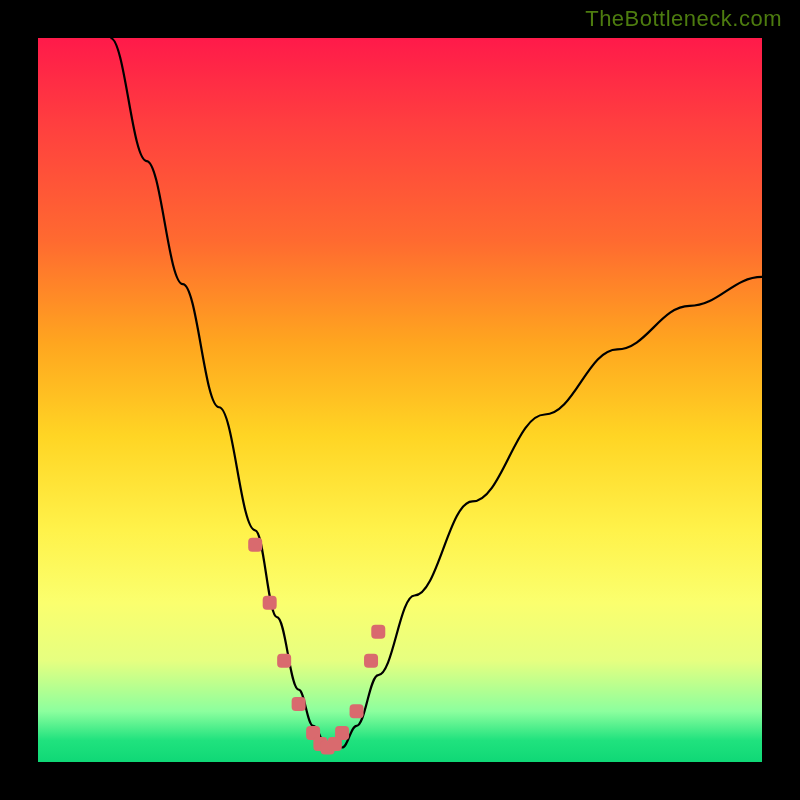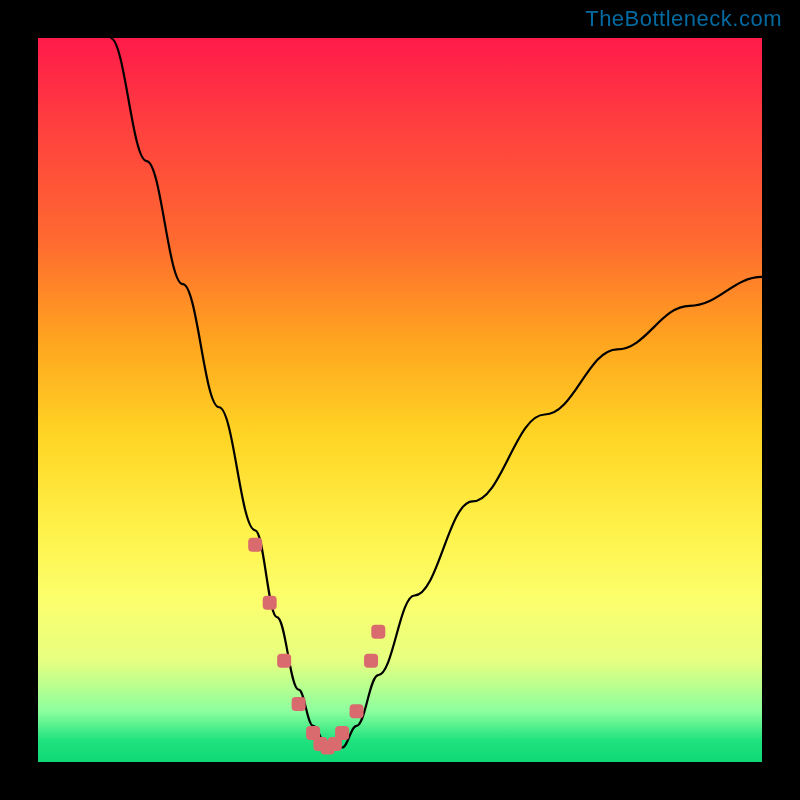--- a/index.html
+++ b/index.html
@@ -35,21 +35,21 @@
       #8cff9e 93%,
       #20e27e 97%,
       #0fd876 100%);
   }
   .sitelabel {
     position: absolute;
     top: 6px;
     right: 18px;
     font-family: Arial, Helvetica, sans-serif;
     font-size: 22px;
-    color: #0369a1;
+    color: #4d7c0f;
     letter-spacing: 0.5px;
   }
   svg.curve {
     position: absolute;
     left: 0;
     top: 0;
     width: 724px;
     height: 724px;
   }
 </style>

